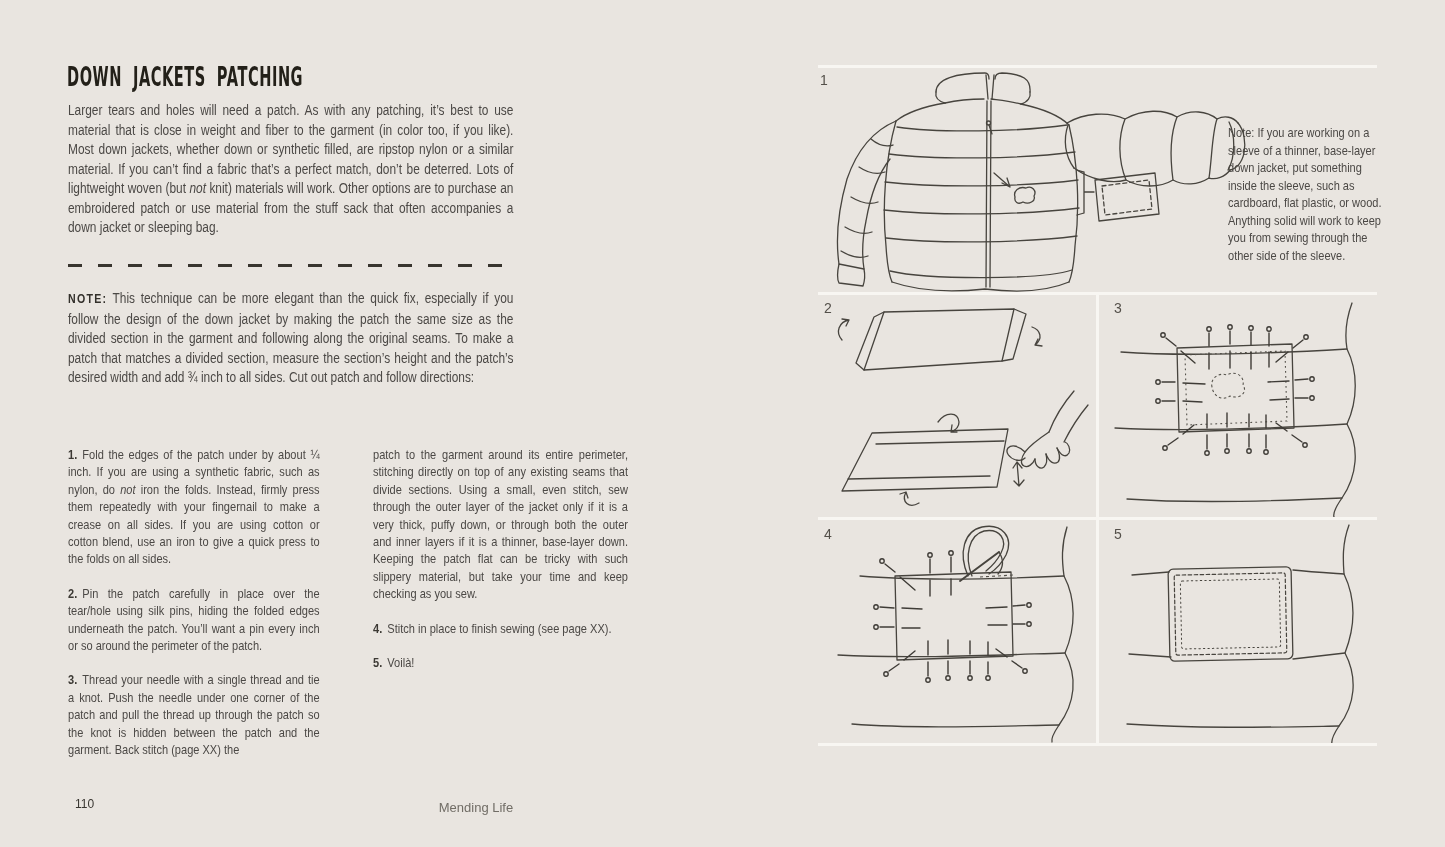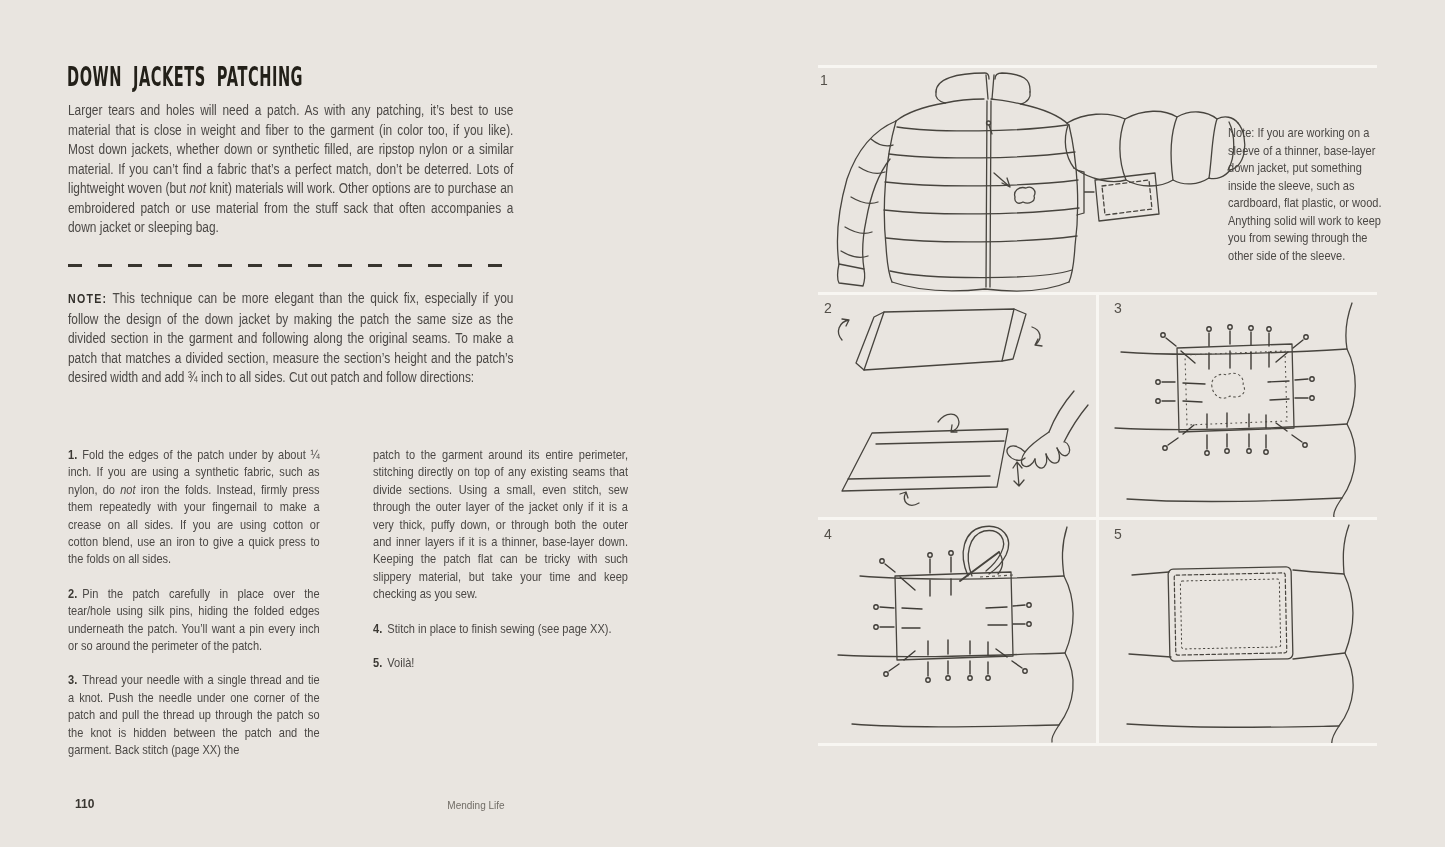--- a/index.html
+++ b/index.html
@@ -35,22 +35,22 @@
   .col{
     font-size:13px;line-height:17.4px;text-align:justify;
     transform:scaleX(0.85);transform-origin:left top;
   }
   .col1{left:68px;top:446px;width:296px;}
   .col2{left:373px;top:446px;width:300px;}
   .step{margin:0 0 17px 0;}
   .num{font-weight:bold;margin-right:6px;color:#3c3934;}
   i{font-style:italic;}
   
-  .folio{font-size:12px;font-weight:bold;color:#393631;}
-  .running{font-size:10px;color:#716d66;}
+  .folio{font-size:12px;font-weight:normal;color:#393631;}
+  .running{font-size:13px;color:#716d66;}
   
   .rule-h{height:3px;left:818px;width:559px;background:#f8f6f2;}
   .rule-v{width:3px;background:#f8f6f2;}
   .panel-label{font-size:14px;color:#54504a;}
   .side-note{
     left:1228px;top:124px;width:182px;
     font-size:13px;line-height:17.5px;text-align:left;
     transform:scaleX(0.85);transform-origin:left top;
     color:#4b4845;
   }

